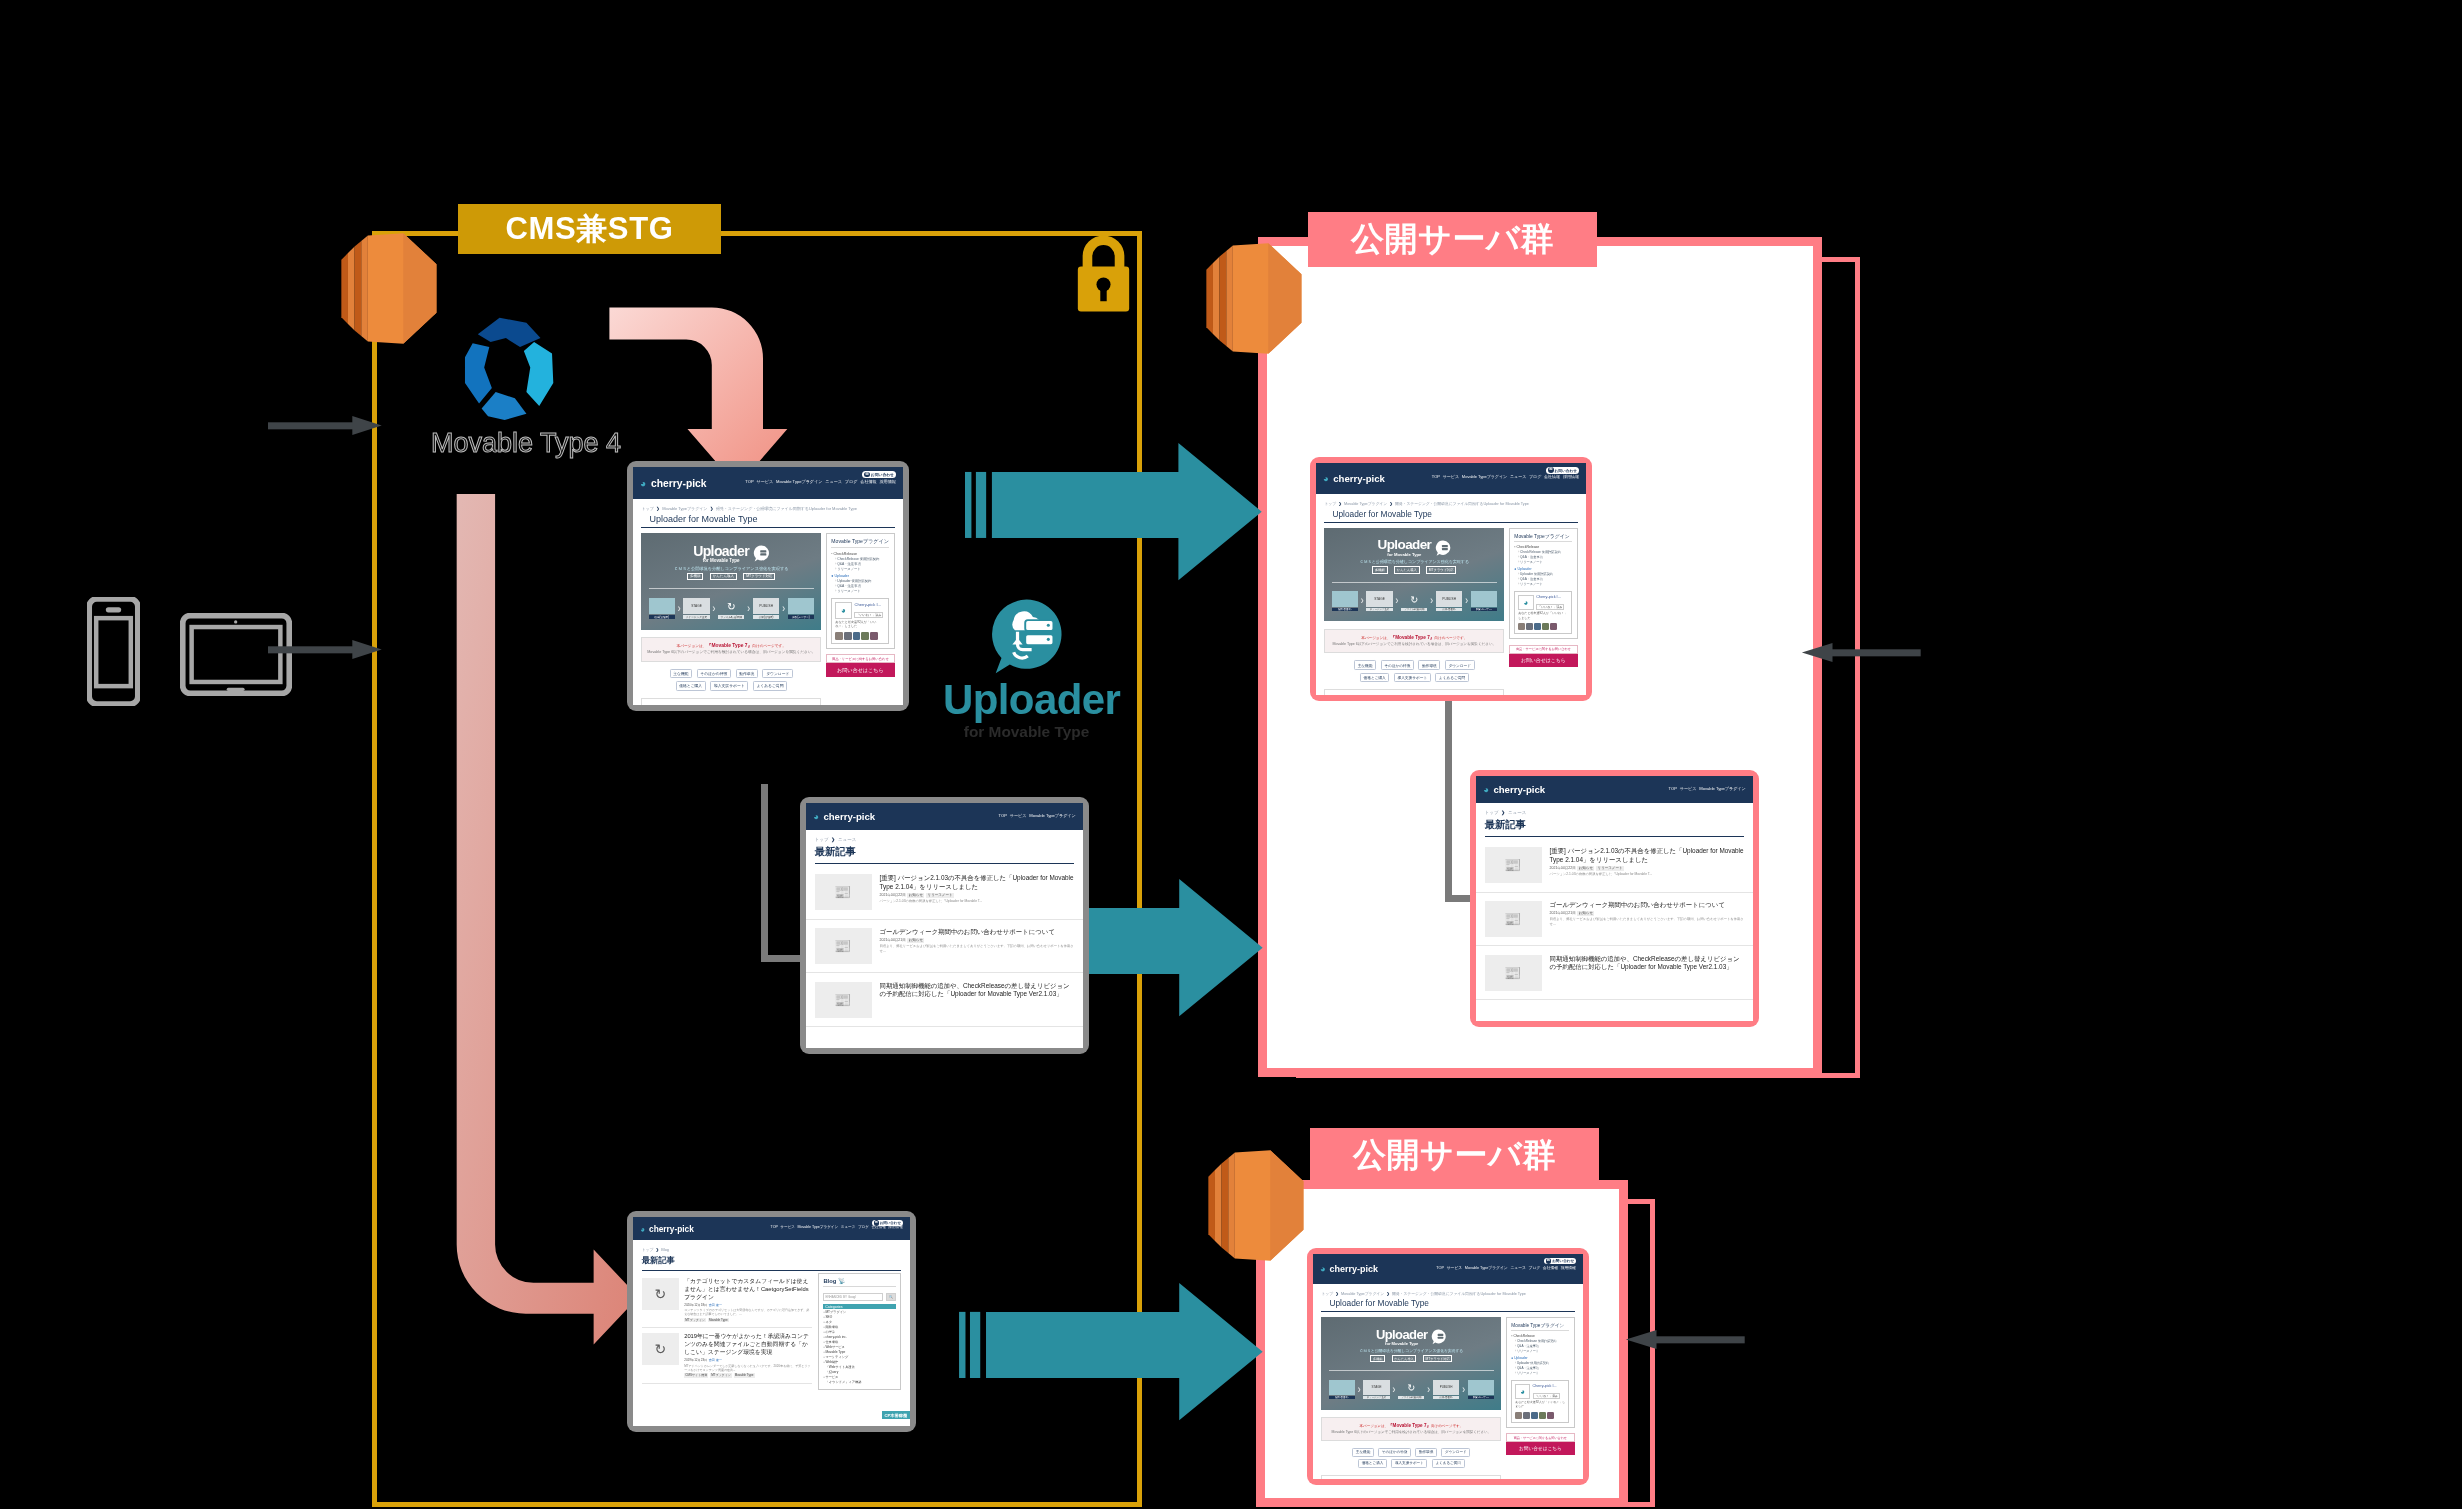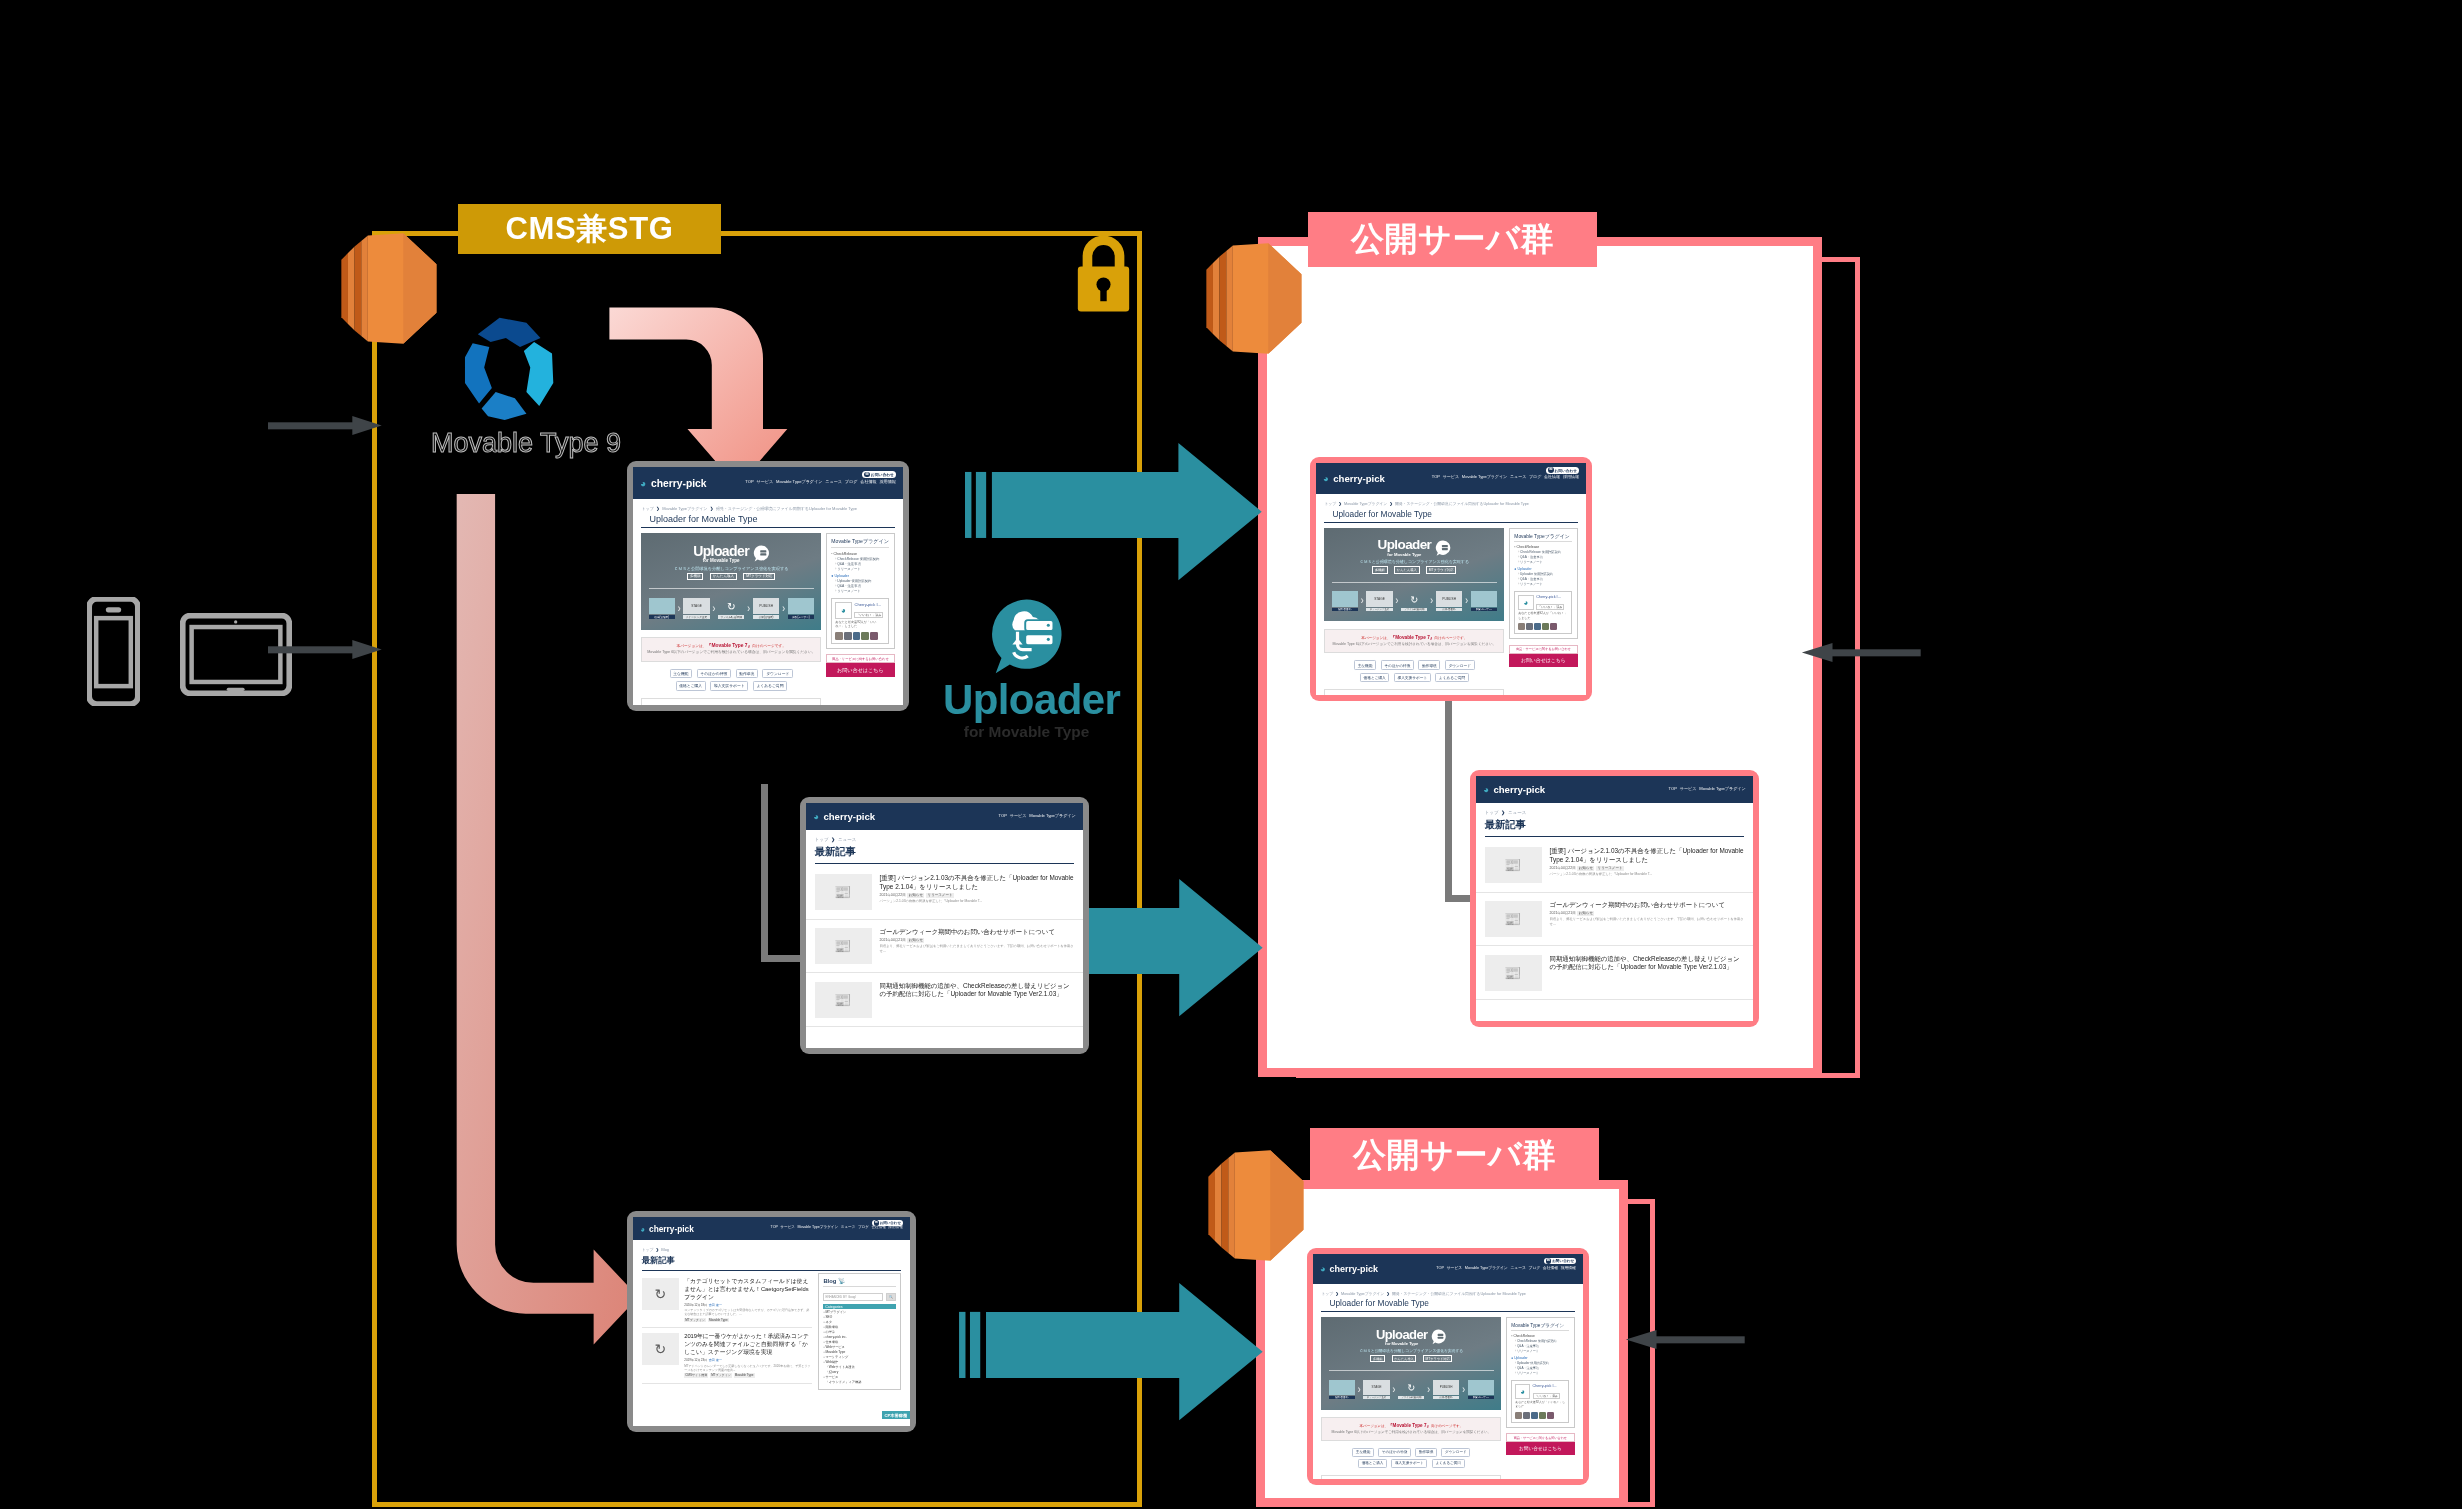--- a/index.html
+++ b/index.html
@@ -185,21 +185,21 @@
   </div>
 
   <div class="mt-logo" style="left:443px; top:301px; width:131px; height:128px;">
     <svg viewBox="0 0 200 200" xmlns="http://www.w3.org/2000/svg">
       <path d="M52 52 L86 26 L128 34 L150 58 L118 72 L96 58 L72 64 Z" fill="#0B4A8F"></path>
       <path d="M44 66 L70 72 L62 104 L74 136 L54 160 L32 128 L32 88 Z" fill="#1273BE"></path>
       <path d="M58 168 L80 142 L110 152 L128 176 L94 186 L68 180 Z" fill="#1B7FC6"></path>
       <path d="M140 64 L168 82 L170 128 L148 164 L128 142 L134 104 L124 78 Z" fill="#23B2DD"></path>
     </svg>
   </div>
-  <div class="mt-label" style="left:431px; top:428px; font-size:27px;">Movable Type 9</div>
+  <div class="mt-label" style="left:431px; top:428px; font-size:27px;">Movable Type 4</div>
 
   <div class="curve-arrow" style="left:609px; top:301px; width:180px; height:192px;">
     <svg viewBox="0 0 280 300" xmlns="http://www.w3.org/2000/svg">
       <defs>
         <linearGradient id="gsal1" x1="0" y1="0" x2="1" y2="1">
           <stop offset="0%" stop-color="#FBD9D5"></stop>
           <stop offset="100%" stop-color="#F08F81"></stop>
         </linearGradient>
       </defs>
       <path d="M0 10 H160 A80 80 0 0 1 240 90 V200 H278 L200 290 L122 200 H160 V100 A40 40 0 0 0 120 60 H0 Z" fill="url(#gsal1)"></path>

